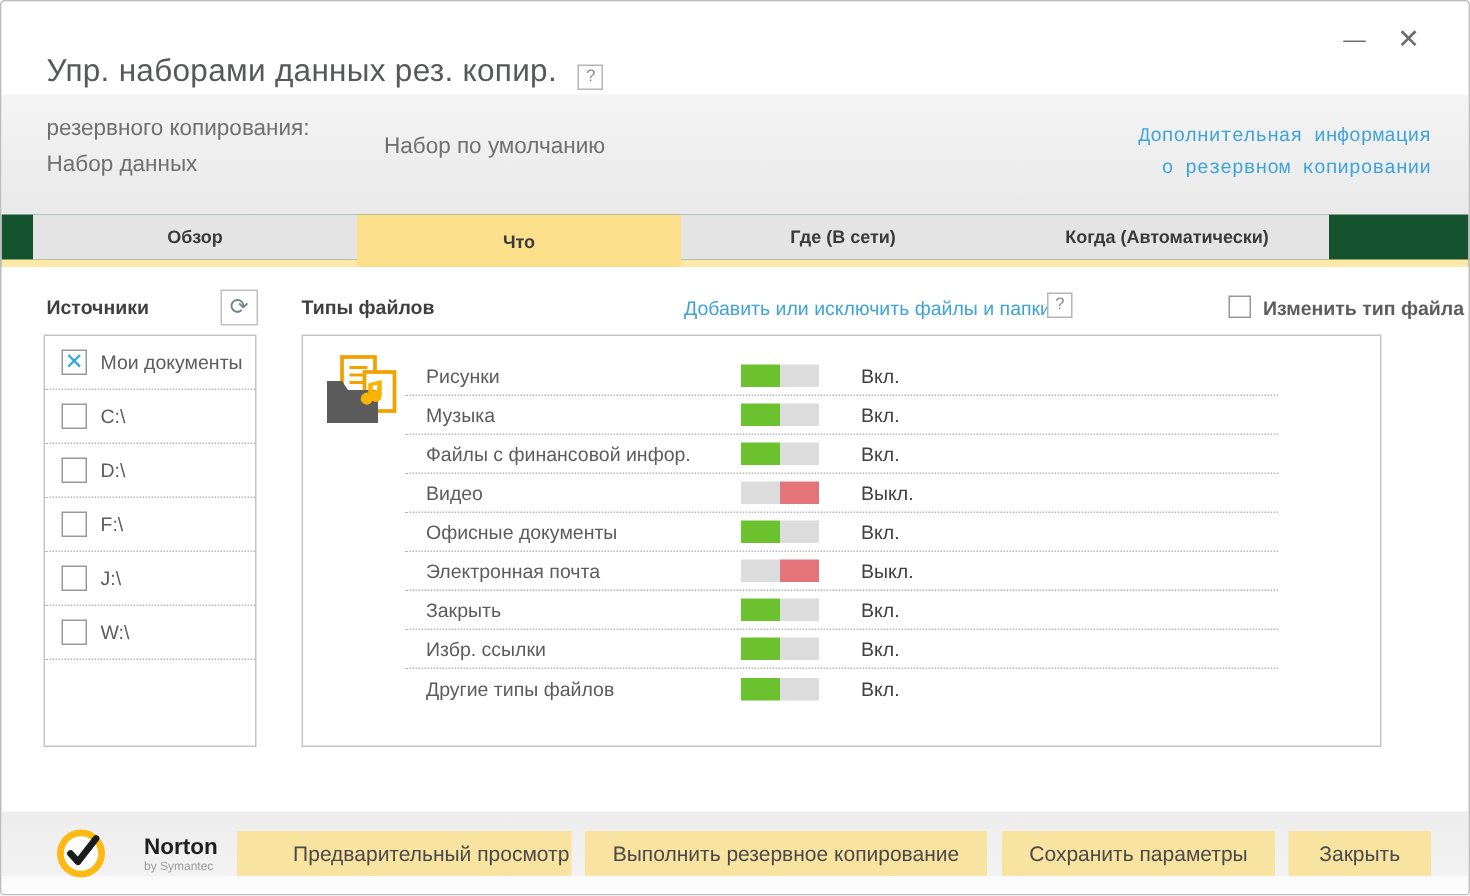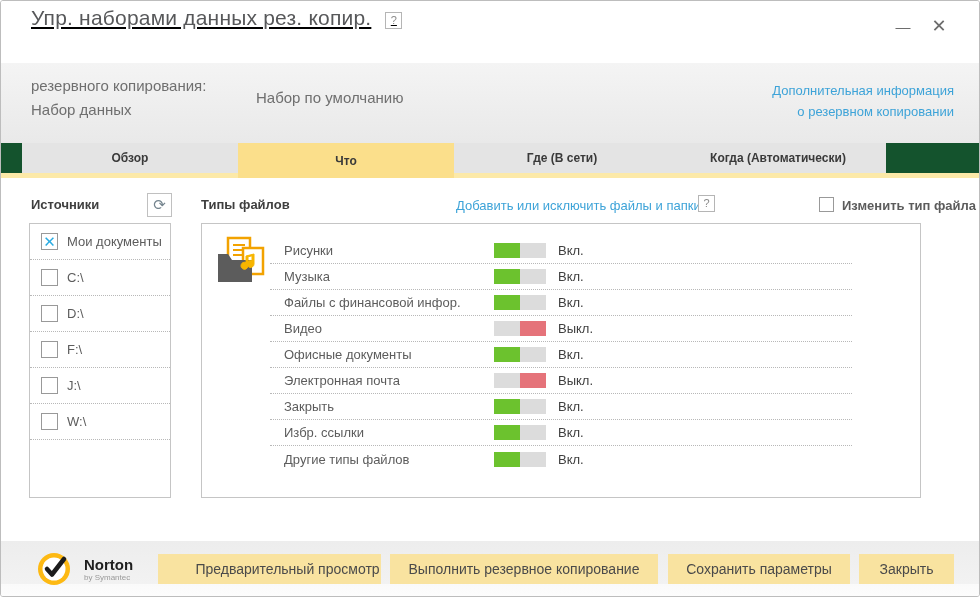--- a/index.html
+++ b/index.html
@@ -3,38 +3,38 @@
 <meta charset="utf-8">
 <style>
   * { margin:0; padding:0; box-sizing:border-box; }
   html,body { width:980px; height:597px; background:#fff; }
   body { font-family:"Liberation Sans","DejaVu Sans",sans-serif; }
   .window { position:relative; width:980px; height:597px; background:#fff;
             border:1px solid #bdbdbd; border-radius:3px; overflow:hidden; }
 
   
   .titlebar { position:absolute; top:0; left:0; right:0; height:62px; background:#fff; }
-  .title-row { position:absolute; left:30px; top:5px; height:62px; display:flex; align-items:flex-start;text-decoration:underline; }
+  .title-row { position:absolute; left:30px; top:16px; height:62px; display:flex; align-items:center; }
   .window-title { font-size:21px; color:#57585a; letter-spacing:.2px; }
   .help-box { width:17px; height:17px; border:1px solid #b5b5b5; background:#fff;
               color:#8a8a8a; font-size:11px; line-height:15px; text-align:center; cursor:pointer; }
   .title-row .help-box { margin-left:14px; margin-top:6px; }
   .win-controls { position:absolute; top:12px; right:28px; display:flex; gap:12px; }
   .win-btn { width:24px; height:26px; display:flex; align-items:center; justify-content:center;
              color:#6d6d6d; cursor:pointer; }
   .win-btn.min { font-size:15px; }
   .win-btn.close { font-size:18px; }
 
   
   .header { position:absolute; top:62px; left:0; right:0; height:80px;
             background:linear-gradient(#f4f4f4,#e9e9e9); }
   .ds-label { position:absolute; left:30px; top:11px; font-size:15px; color:#6f6f6f; line-height:24px; }
   .ds-value { position:absolute; left:255px; top:26px; font-size:15px; color:#6f6f6f; }
   .header-link { position:absolute; right:25px; top:17px; text-align:right;
-                 font-size:13px; color:#3da3d8; line-height:21px; cursor:pointer; }
+                 font-size:13px; color:#3da3d8; line-height:21px; cursor:pointer;font-family:Liberation Mono, monospace; }
 
   
   .tabbar { position:absolute; top:142px; left:0; right:0; height:35px; background:#14532d; }
   .tabbar::after { content:""; position:absolute; left:0; right:0; bottom:0; height:5px;
                    background:#fce9a8; z-index:1; }
   .tab { position:absolute; top:0; height:30px; width:216px; background:#e4e4e4;
          display:flex; align-items:center; justify-content:center;
          font-size:12px; font-weight:bold; color:#3a3a3a; cursor:pointer; z-index:2; }
   .tab.active { height:35px; background:#fbdf8b; }
 
@@ -65,27 +65,27 @@
   .ft-icon { position:absolute; left:14px; top:12px; width:50px; height:52px; }
   .ft-rows { position:absolute; left:68px; top:14px; width:582px; }
   .ft-row { height:26px; display:flex; align-items:center; padding-left:14px;
             border-bottom:1px dotted #b8b8b8; }
   .ft-row:last-child { border-bottom:none; }
   .ft-label { width:210px; font-size:13px; color:#5c5c5c; }
   .toggle { width:52px; height:15px; display:flex; cursor:pointer; }
   .toggle .seg { width:26px; height:15px; background:#dcdcdc; }
   .toggle.on  .seg.left  { background:#6cc22e; }
   .toggle.off .seg.right { background:#e5737a; }
-  .ft-status { margin-left:12px; font-size:13px; color:#3f3f3f; }
+  .ft-status { margin-left:28px; font-size:13px; color:#3f3f3f; }
 
   
   .footer { position:absolute; top:540px; left:0; right:0; height:57px;
             background:linear-gradient(#ededed 0%,#f2f2f2 75%,#fafafa 76%,#fdfdfd 100%); }
   .brand { position:absolute; left:36px; top:551px; display:flex; align-items:center; }
-  .brand-text { margin-left:13px; }
+  .brand-text { margin-left:25px; }
   .brand-name { font-size:15px; font-weight:bold; color:#1f1f1f; line-height:15px; }
   .brand-sub { font-size:8px; color:#9a9a9a; margin-top:1px; }
   .btn { position:absolute; top:553px; height:30px; background:#f9e3a0; border:none;
          font-family:inherit; font-size:14px; color:#4a4a4a; cursor:pointer; }
 </style>
 </head>
 <body>
 
 <div class="window">
 

